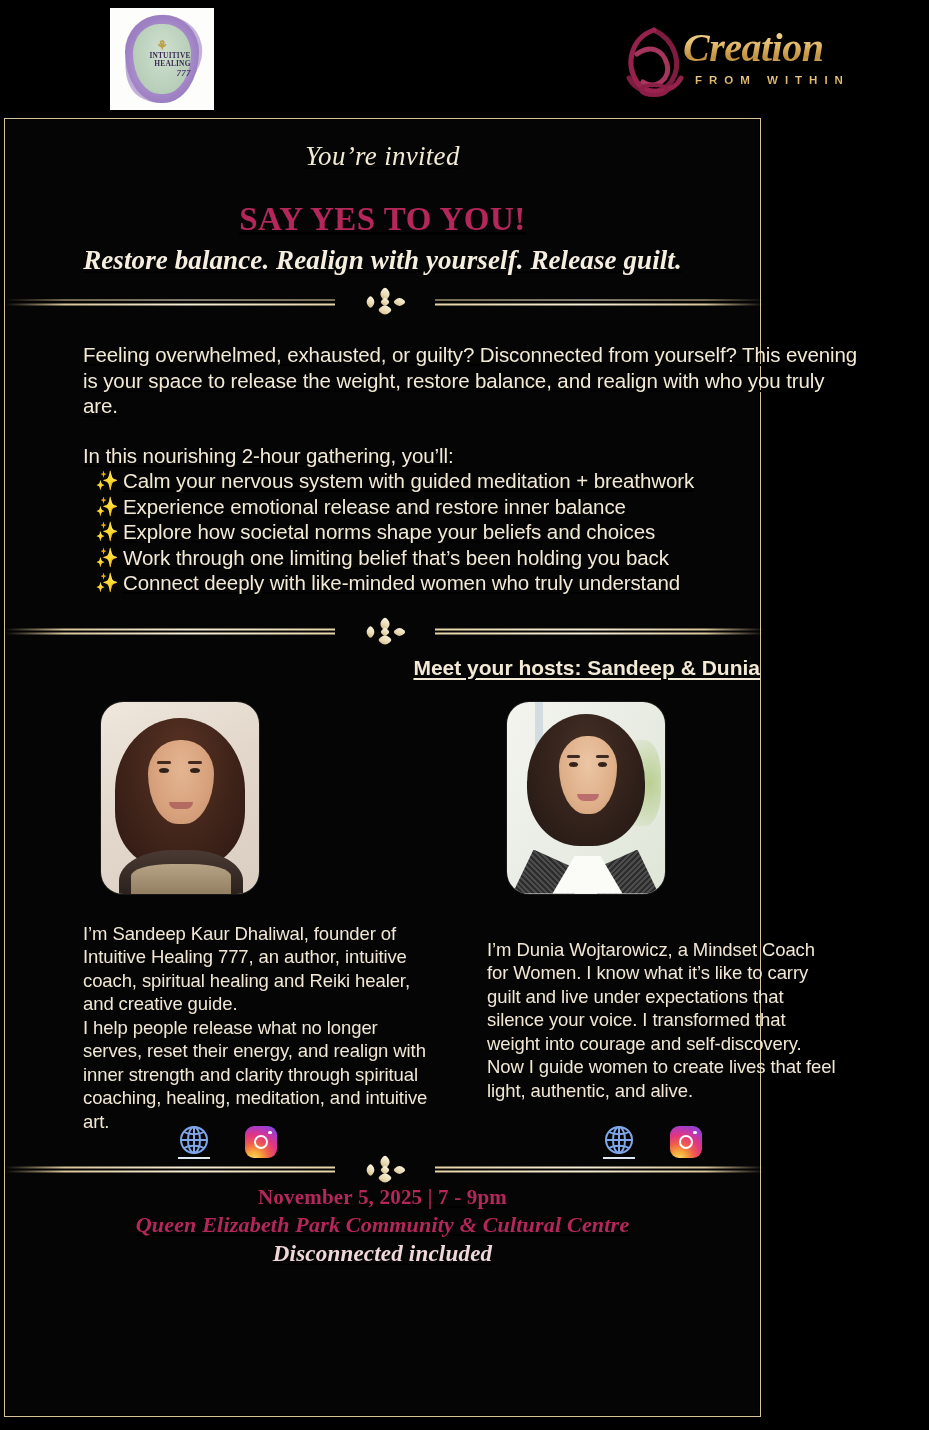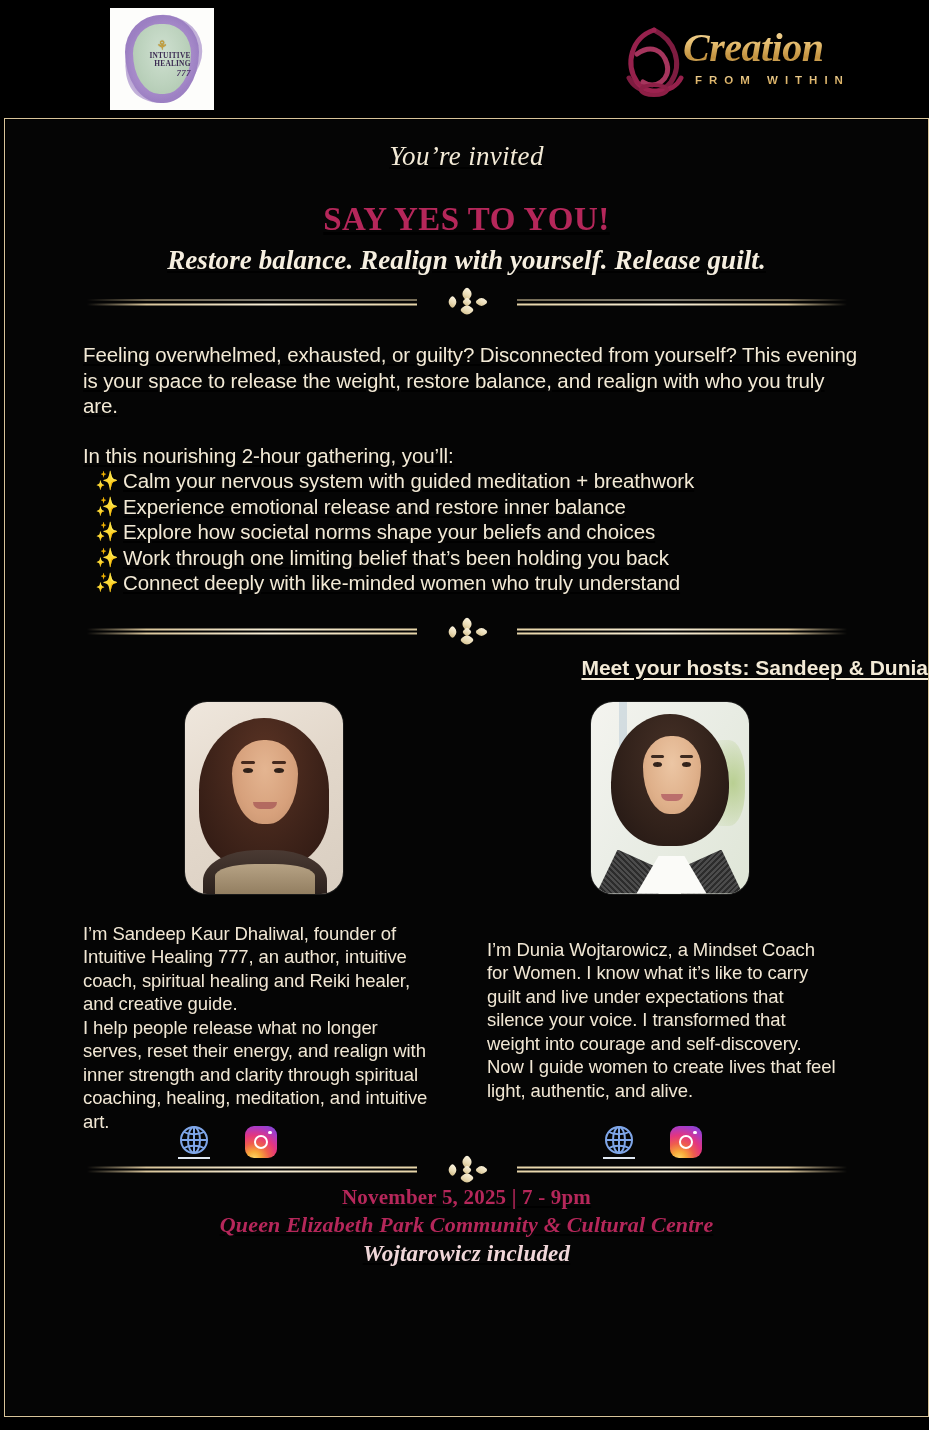--- a/index.html
+++ b/index.html
@@ -129,21 +129,21 @@
     -webkit-background-clip: text;
     background-clip: text;
     color: transparent;
     -webkit-text-fill-color: transparent;
   }
 
   
   .frame {
     position: absolute;
     left: 4px; top: 118px;
-    width: 925px; height: 1299px;
+    width: 757px; height: 1299px;
     border: 1.5px solid #d8c49a;
     box-shadow: inset 0 0 0 1px rgba(0,0,0,0.85);
     background: #050505;
     box-sizing: border-box;
     text-decoration: underline;
   }
 
   .invited {
     margin-top: 22px;
     text-align: center;
@@ -681,16 +681,16 @@
         <i class="d-left"></i>
         <i class="d-right"></i>
         <i class="d-mid"></i>
     </span>
     <span class="rule right"></span>
   </div>
 
   <div class="footer">
     <div class="line l1">November 5, 2025 | 7 - 9pm</div>
     <div class="line l2">Queen Elizabeth Park Community &amp; Cultural Centre</div>
-    <div class="line l4">Wojtarowicz included</div>
+    <div class="line l4">Disconnected included</div>
   </div>
 
 </div>
 
 </body></html>

